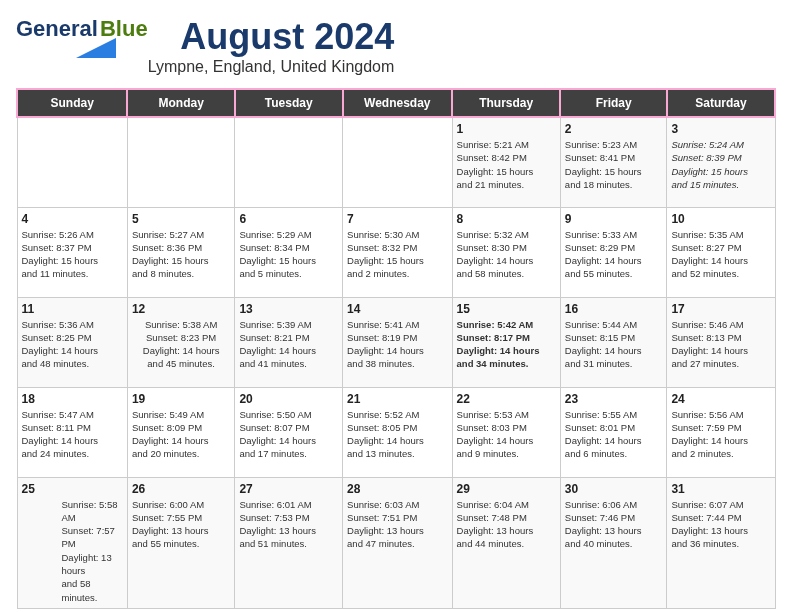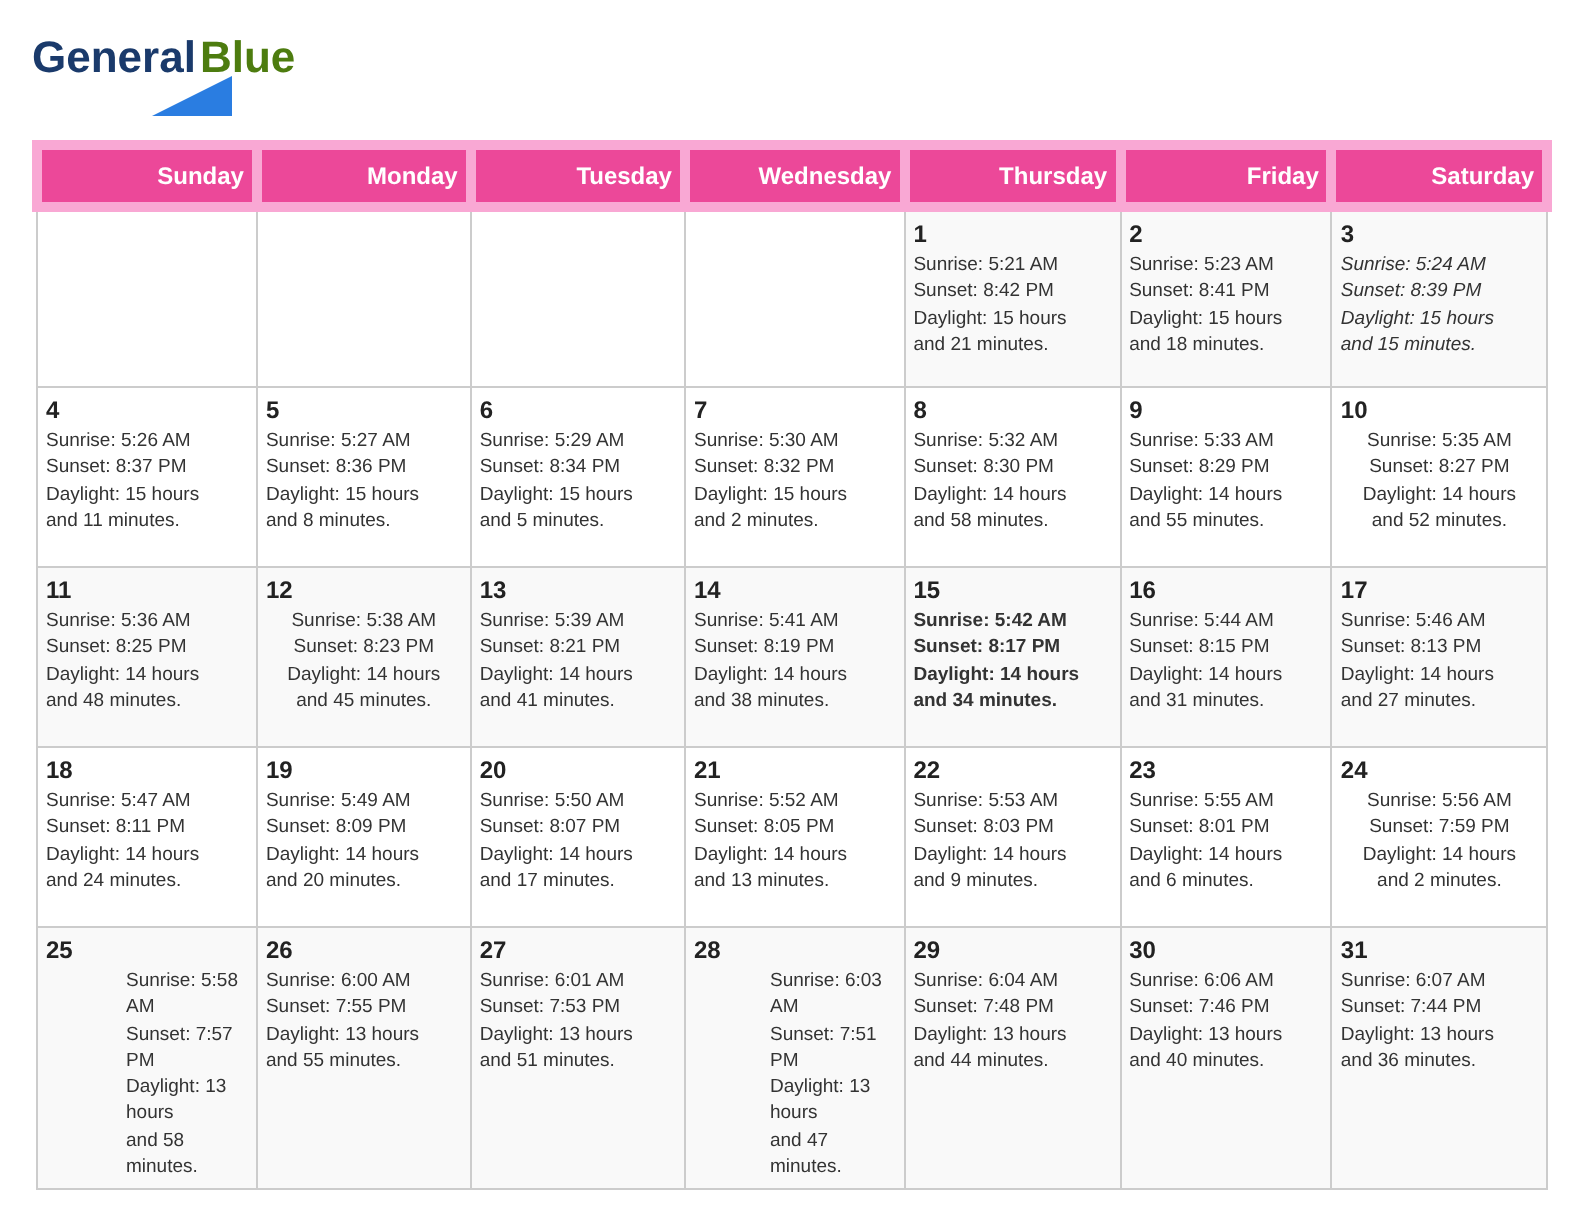--- a/index.html
+++ b/index.html
@@ -31,26 +31,26 @@
     .location-title {
       font-size: 16px;
       color: #333;
     }
     table {
       width: 100%;
       border-collapse: collapse;
       font-size: 10px;
     }
     thead tr th {
-      background: #ec4899;
+      background: #404040;
       color: #fff;
       padding: 6px 4px;
-      text-align: right;
+      text-align: center;
       font-size: 12px;
-      border: 5px solid #f9a8d4;
+      border: 2px solid #f9a8d4;
     }
     tbody tr td {
       border: 1px solid #ccc;
       vertical-align: top;
       padding: 4px;
       width: 113px;
       height: 90px;
       background: #fff;
     }
     tbody tr:nth-child(odd) td {
@@ -79,20 +79,24 @@
   <div class="logo">
     <div style="display:flex;align-items:center;gap:2px;">
       <span style="font-size:22px;font-weight:bold;color:#1a3a6b;">General</span>
       <span style="font-size:22px;font-weight:bold;color:#4d7c0f;">Blue</span>
     </div>
 
     <svg width="40" height="20" viewBox="0 0 40 20" style="margin-left:60px;margin-top:-4px;">
       <polygon points="0,20 40,0 40,20" fill="#2a7de1"></polygon>
     </svg>
   </div>
+  <div class="title-area">
+    <div class="month-title">August 2024</div>
+    <div class="location-title">Lympne, England, United Kingdom</div>
+  </div>
 </div>
 
 <table>
   <thead>
     <tr>
 
     <th>Sunday</th>
         <th>Monday</th>
         <th>Tuesday</th>
         <th>Wednesday</th>
@@ -167,21 +171,21 @@
         </td>
         <td>
           <span class="day-num">9</span>
           <div class="day-detail" style="white-space: pre-line;">Sunrise: 5:33 AM
 Sunset: 8:29 PM
 Daylight: 14 hours
 and 55 minutes.</div>
         </td>
         <td>
           <span class="day-num">10</span>
-          <div class="day-detail" style="white-space: pre-line; text-align: center;">Sunrise: 5:35 AM
+          <div class="day-detail" style="white-space: pre-line;">Sunrise: 5:35 AM
 Sunset: 8:27 PM
 Daylight: 14 hours
 and 52 minutes.</div>
         </td>
       </tr>
       <tr>
         <td>
           <span class="day-num">11</span>
           <div class="day-detail" style="white-space: pre-line;">Sunrise: 5:36 AM
 Sunset: 8:25 PM
@@ -269,21 +273,21 @@
         </td>
         <td>
           <span class="day-num">23</span>
           <div class="day-detail" style="white-space: pre-line;">Sunrise: 5:55 AM
 Sunset: 8:01 PM
 Daylight: 14 hours
 and 6 minutes.</div>
         </td>
         <td>
           <span class="day-num">24</span>
-          <div class="day-detail" style="white-space: pre-line; text-align: center;">Sunrise: 5:56 AM
+          <div class="day-detail" style="white-space: pre-line;">Sunrise: 5:56 AM
 Sunset: 7:59 PM
 Daylight: 14 hours
 and 2 minutes.</div>
         </td>
       </tr>
       <tr>
         <td>
           <span class="day-num">25</span>
           <div class="day-detail" style="white-space: pre-line; margin-left: 40px;">Sunrise: 5:58 AM
 Sunset: 7:57 PM
@@ -299,21 +303,21 @@
         </td>
         <td>
           <span class="day-num">27</span>
           <div class="day-detail" style="white-space: pre-line;">Sunrise: 6:01 AM
 Sunset: 7:53 PM
 Daylight: 13 hours
 and 51 minutes.</div>
         </td>
         <td>
           <span class="day-num">28</span>
-          <div class="day-detail" style="white-space: pre-line; margin-left: 38px;">Sunrise: 6:03 AM
+          <div class="day-detail" style="white-space: pre-line;">Sunrise: 6:03 AM
 Sunset: 7:51 PM
 Daylight: 13 hours
 and 47 minutes.</div>
         </td>
         <td>
           <span class="day-num">29</span>
           <div class="day-detail" style="white-space: pre-line;">Sunrise: 6:04 AM
 Sunset: 7:48 PM
 Daylight: 13 hours
 and 44 minutes.</div>

